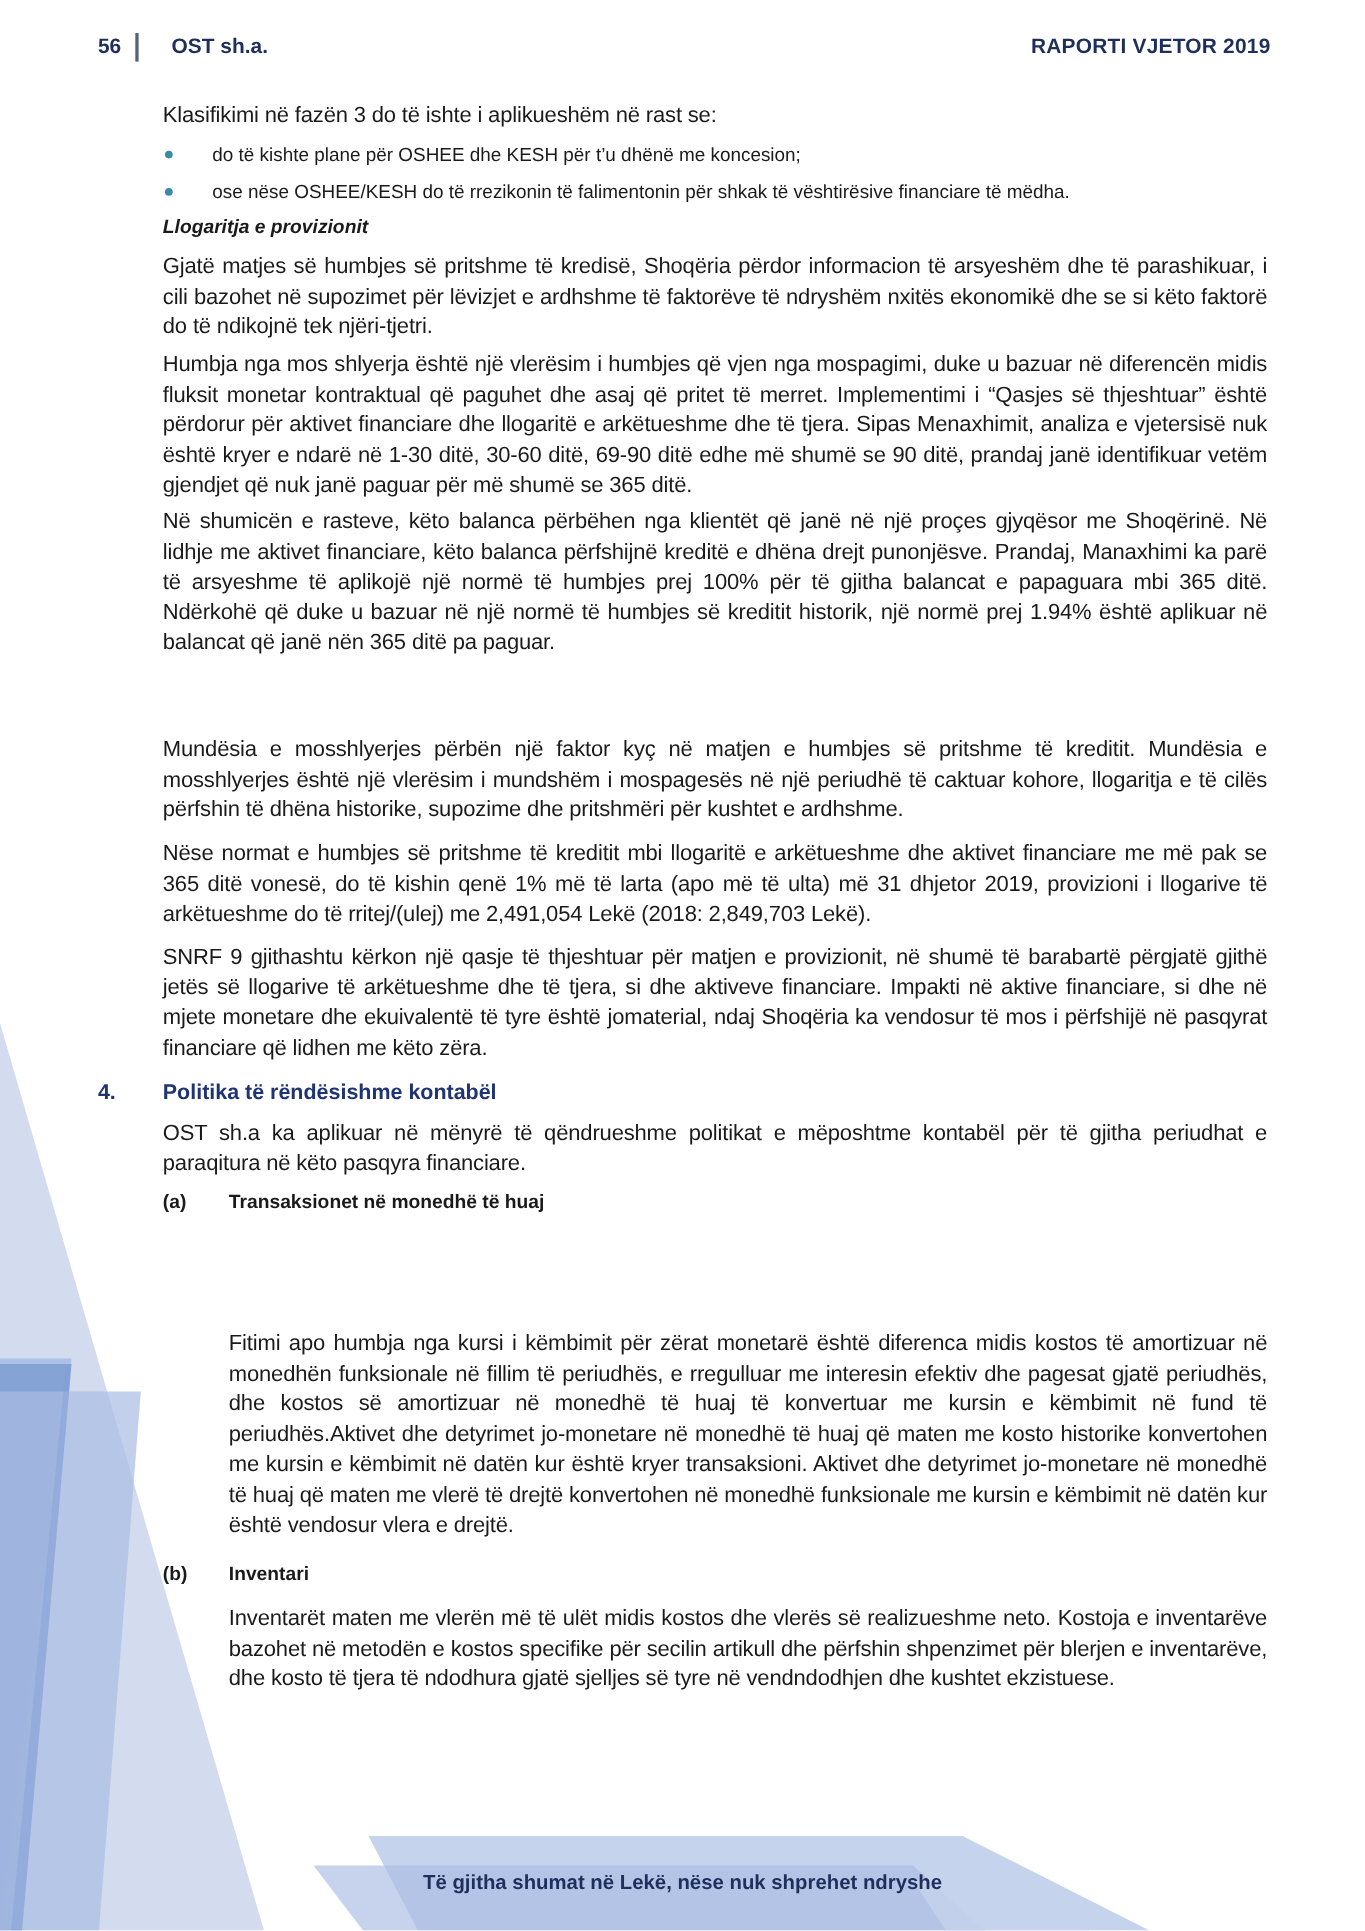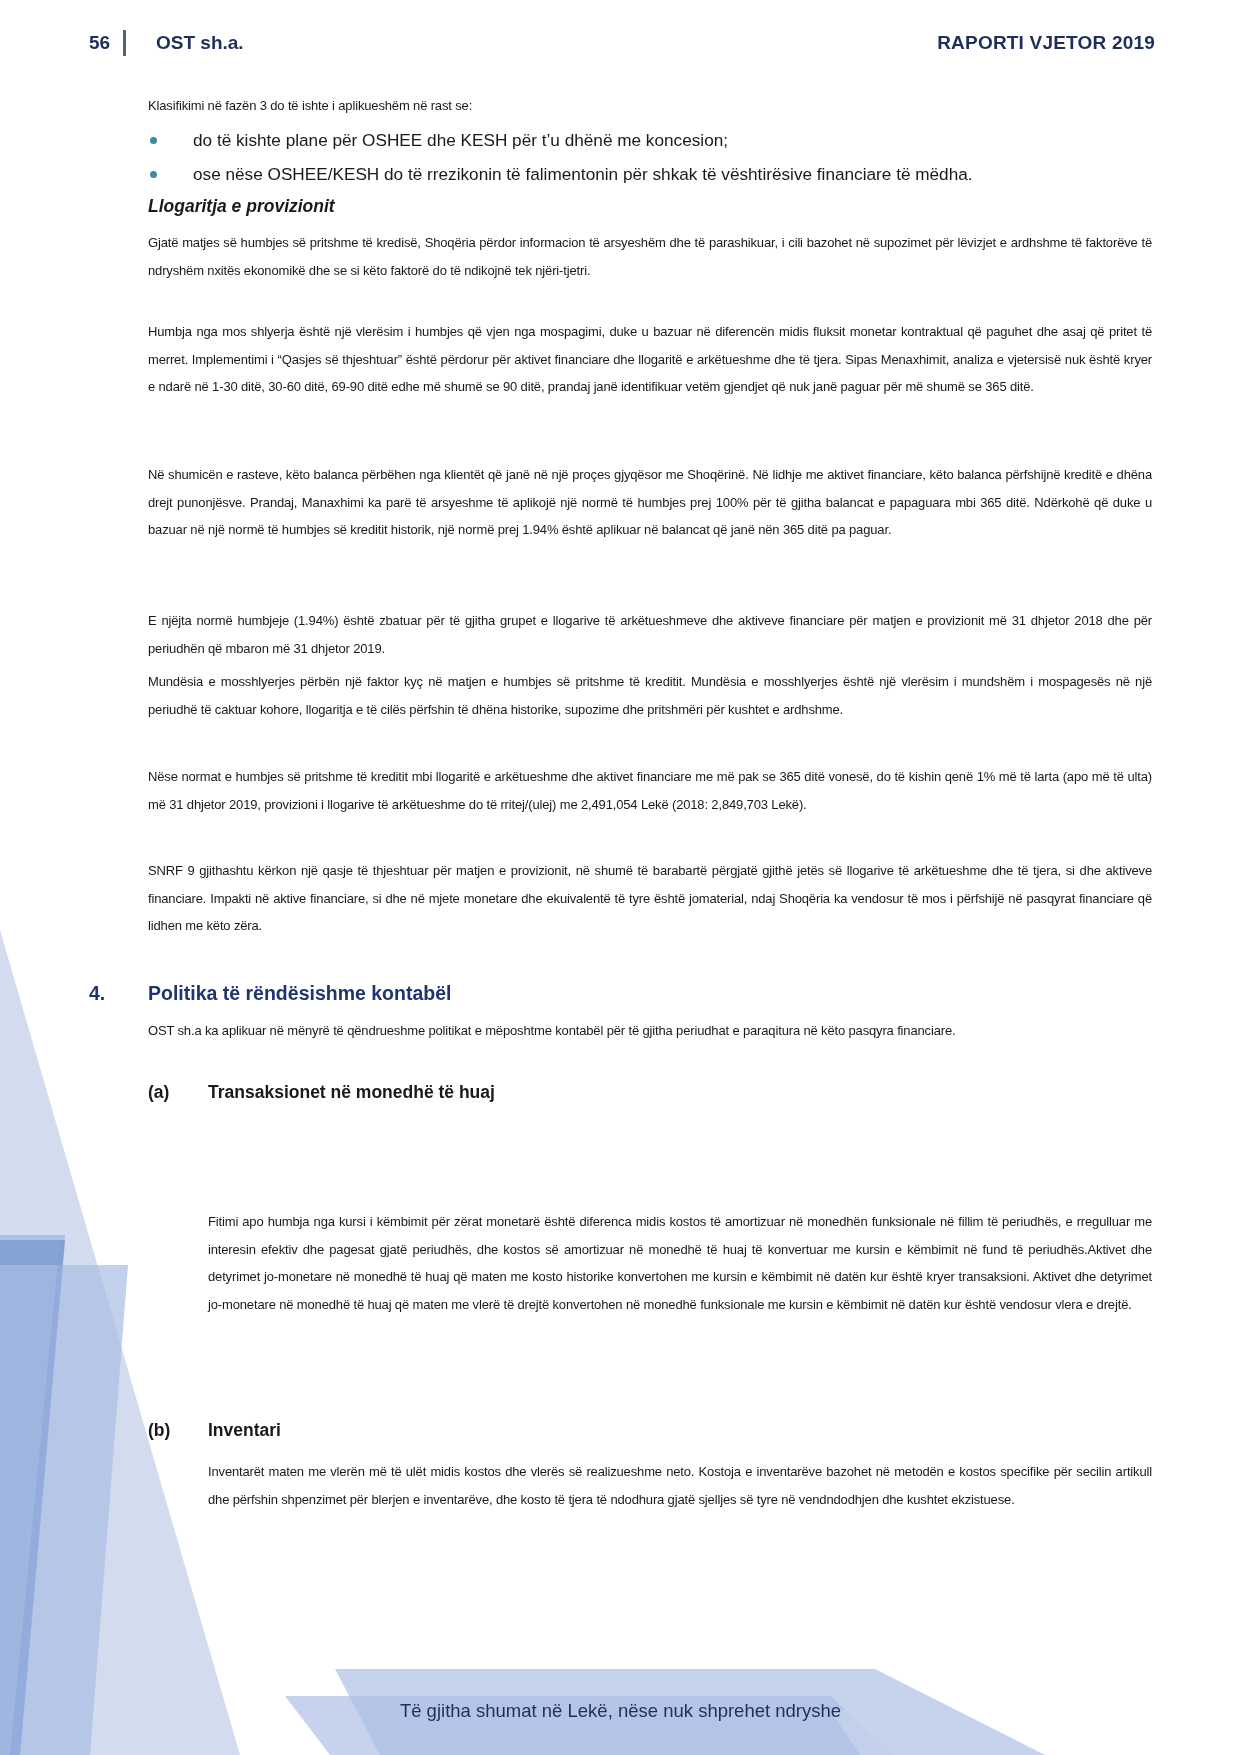--- a/index.html
+++ b/index.html
@@ -12,35 +12,35 @@
     .deco { position: absolute; left: 0; top: 0; width: 1241px; height: 1755px; z-index: 0; }
     .page { position: absolute; left: 0; top: 0; width: 1241px; height: 1419px; z-index: 1; }
 
     .hdr { position: absolute; top: 30px; left: 89px; right: 86px; height: 30px;
            font-weight: bold; color: #1f2f5c; font-size: 19px; }
     .hdr .num { position: absolute; left: 0; top: 2px; }
     .hdr .bar { position: absolute; left: 34px; top: 0; width: 3px; height: 26px; background: #56617a; }
     .hdr .co { position: absolute; left: 56px; top: 2px; margin-left: 11px; }
     .hdr .rt { position: absolute; right: 0; top: 2px; letter-spacing: 0.2px; }
 
-    .p { position: absolute; left: 148px; width: 1004px; font-size: 13px; line-height: 27.6px;
+    .p { position: absolute; left: 148px; width: 1004px; font-size: 20px; line-height: 27.6px;
          text-align: justify; letter-spacing: -0.15px; }
     .p.ind { left: 208px; width: 944px; }
     .bul { position: absolute; left: 148px; width: 1004px; font-size: 17.2px; line-height: 27px; }
     .bul .dot { position: absolute; left: 2px; top: 10px; width: 7px; height: 7px; border-radius: 50%; background: #3a8aa6; }
     .bul .txt { position: absolute; left: 45px; white-space: nowrap; }
     .sub { position: absolute; left: 148px; font-size: 17.5px; font-weight: bold; font-style: italic; }
     .sec { position: absolute; left: 89px; font-size: 19.5px; font-weight: bold; color: #1f3472; }
     .sec .n { position: absolute; left: 0; }
     .sec .t { position: absolute; left: 59px; white-space: nowrap; }
     .ssec { position: absolute; left: 148px; font-size: 17.5px; font-weight: bold; }
     .ssec .n { position: absolute; left: 0; }
     .ssec .t { position: absolute; left: 60px; white-space: nowrap; }
     .foot { position: absolute; top: 1700px; left: 0; width: 1241px; text-align: center;
-            font-size: 18.5px; font-weight: normal; color: #1f2f5c; }
+            font-size: 18.5px; font-weight: bold; color: #1f2f5c; }
   </style>
 </head>
 <body>
 
 <svg class="deco" viewBox="0 0 1241 1755" xmlns="http://www.w3.org/2000/svg">
   <polygon points="0,930 240,1755 0,1755" fill="#d3dcef"></polygon>
   <polygon points="0,1235 65,1235 0,1755" fill="#a9bce3" opacity="0.9"></polygon>
   <polygon points="0,1240 65,1240 20,1755 0,1755" fill="#7f9dd4" opacity="0.85"></polygon>
   <polygon points="0,1265 128,1265 90,1755 0,1755" fill="#a9bce3" opacity="0.7"></polygon>
   <polygon points="60,1240 65,1240 20,1755 10,1755" fill="#7f9dd4" opacity="0.4"></polygon>
@@ -67,21 +67,20 @@
   <div class="bul" style="top:161px;">
     <span class="dot"></span>
     <span class="txt">ose nëse OSHEE/KESH do të rrezikonin të falimentonin për shkak të vështirësive financiare të mëdha.</span>
   </div>
 
   <div class="sub" style="top:196px;">Llogaritja e provizionit</div>
 
   <div class="p" style="top:229px;">Gjatë matjes së humbjes së pritshme të kredisë, Shoqëria përdor informacion të arsyeshëm dhe të parashikuar, i cili bazohet në supozimet për lëvizjet e ardhshme të faktorëve të ndryshëm nxitës ekonomikë dhe se si këto faktorë do të ndikojnë tek njëri-tjetri.</div>
   <div class="p" style="top:318px;">Humbja nga mos shlyerja është një vlerësim i humbjes që vjen nga mospagimi, duke u bazuar në diferencën midis fluksit monetar kontraktual që paguhet dhe asaj që pritet të merret. Implementimi i “Qasjes së thjeshtuar” është përdorur për aktivet financiare dhe llogaritë e arkëtueshme dhe të tjera. Sipas Menaxhimit, analiza e vjetersisë nuk është kryer e ndarë në 1-30 ditë, 30-60 ditë, 69-90 ditë edhe më shumë se 90 ditë, prandaj janë identifikuar vetëm gjendjet  që nuk janë paguar për më shumë se 365 ditë.</div>
   <div class="p" style="top:461px;">Në shumicën e rasteve, këto balanca përbëhen nga klientët që janë në një proçes gjyqësor me Shoqërinë. Në lidhje me aktivet financiare, këto balanca përfshijnë kreditë e dhëna drejt punonjësve. Prandaj, Manaxhimi ka parë të arsyeshme të aplikojë një normë të humbjes prej 100% për të gjitha balancat e papaguara mbi 365 ditë. Ndërkohë që duke u bazuar në një normë të humbjes së kreditit historik, një normë prej 1.94% është aplikuar në balancat që janë nën 365 ditë pa paguar.</div>
-  <div class="p" style="top:607px;">E njëjta normë humbjeje (1.94%) është zbatuar për të gjitha grupet e llogarive të arkëtueshmeve dhe aktiveve financiare për matjen e provizionit më 31 dhjetor 2018 dhe për periudhën që mbaron më 31 dhjetor 2019.</div>
   <div class="p" style="top:668px;">Mundësia e mosshlyerjes përbën një faktor kyç në matjen e humbjes së pritshme të kreditit. Mundësia e mosshlyerjes është një vlerësim i mundshëm i mospagesës në një periudhë të caktuar kohore, llogaritja e të cilës përfshin të dhëna historike, supozime dhe pritshmëri për kushtet e ardhshme.</div>
   <div class="p" style="top:763px;">Nëse normat e humbjes së pritshme të kreditit mbi llogaritë e arkëtueshme dhe aktivet financiare me më pak se 365 ditë vonesë, do të kishin qenë 1% më të larta (apo më të ulta) më 31 dhjetor 2019, provizioni i llogarive të arkëtueshme do të rritej/(ulej) me 2,491,054 Lekë (2018: 2,849,703 Lekë).</div>
   <div class="p" style="top:857px;">SNRF 9 gjithashtu kërkon një qasje të thjeshtuar për matjen e provizionit, në shumë të barabartë përgjatë gjithë jetës së llogarive të arkëtueshme dhe të tjera, si dhe aktiveve financiare. Impakti në aktive financiare, si dhe në mjete monetare dhe ekuivalentë të tyre është jomaterial, ndaj Shoqëria ka vendosur të mos i përfshijë në pasqyrat financiare që lidhen me këto zëra.</div>
 
   <div class="sec" style="top:982px;">
     <span class="n">4.</span>
     <span class="t">Politika të rëndësishme kontabël</span>
   </div>
 
   <div class="p" style="top:1017px;">OST sh.a ka aplikuar në mënyrë të qëndrueshme politikat e mëposhtme kontabël për të gjitha periudhat e paraqitura në këto pasqyra financiare.</div>

